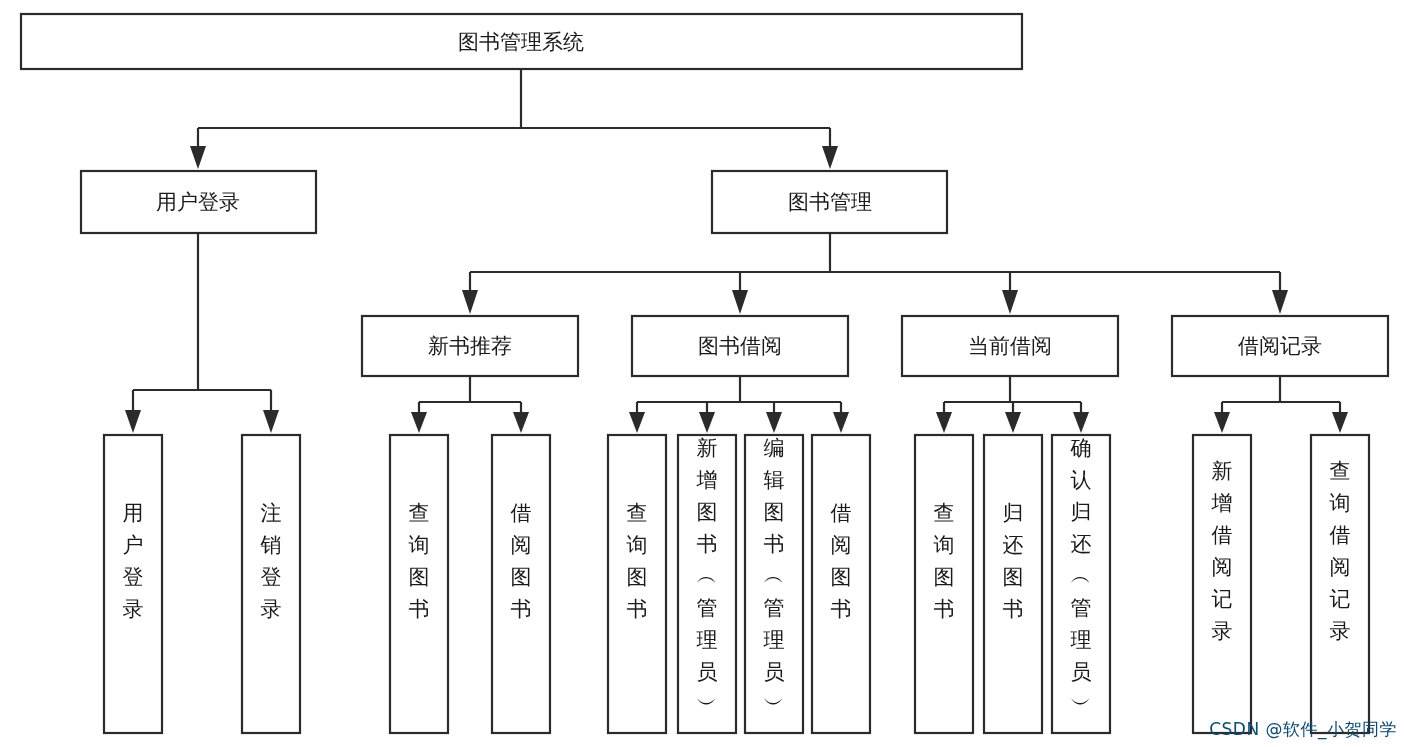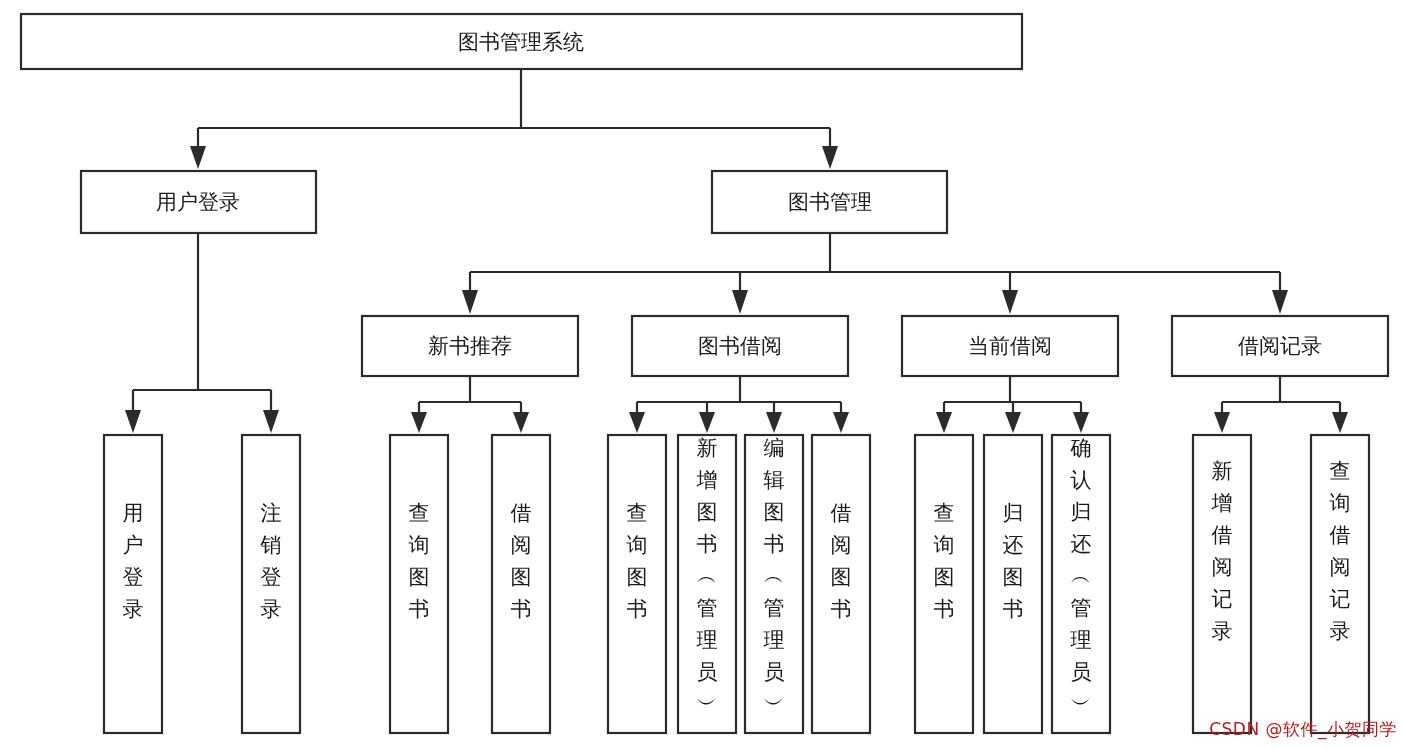--- a/index.html
+++ b/index.html
@@ -54,21 +54,21 @@
     font-size: 21px;
     fill: #1a1a1a;
     text-anchor: middle;
   }
   .watermark {
     position: absolute;
     right: 8px;
     bottom: 6px;
     font-family: "DejaVu Sans", "Liberation Sans", sans-serif;
     font-size: 17px;
-    color: #b91c1c;
+    color: #0c4a6e;
     letter-spacing: 0.5px;
     white-space: nowrap;
     user-select: none;
     margin-left: 48px;
   }
 </style>
 </head>
 <body>
 
 <div id="diagram-root">

